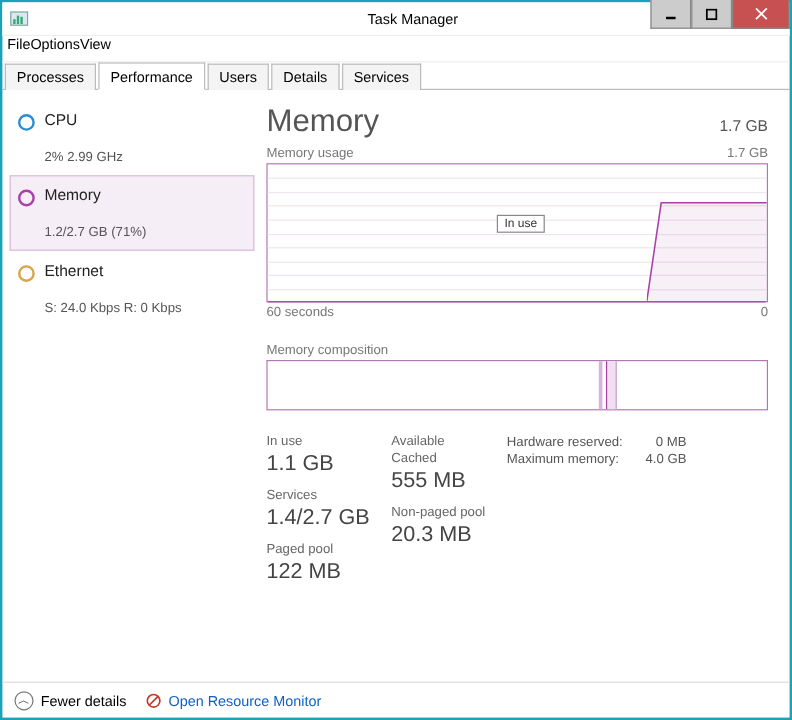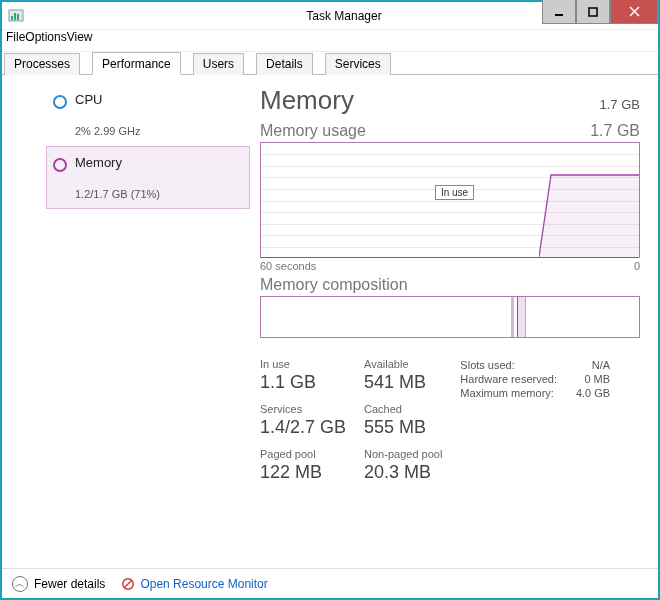--- a/index.html
+++ b/index.html
@@ -7,36 +7,36 @@
 .window { width: 660px; height: 600px; border: 2px solid #1ba1b8; background: #fff; display: flex; flex-direction: column; }
 .titlebar { height: 28px; background: #fff; display: flex; align-items: center; position: relative; border-bottom: 1px solid #eee; }
 .titlebar-icon { width: 16px; height: 16px; margin: 0 6px; }
 .titlebar-title { flex: 1; text-align: center; font-size: 12px; color: #000; }
 .win-controls { display: flex; height: 26px; position: absolute; right: 0; top: -2px; }
 .win-btn { width: 34px; height: 24px; border: 1px solid #888; border-top: none; background: #ccc; display: flex; align-items: center; justify-content: center; font-size: 12px; }
 .win-btn.close { background: #c75050; color: #fff; width: 48px; }
 .menubar { height: 22px; display: flex; padding: 0 4px; font-size: 12px; border-bottom: 1px solid #eee; }
 .menubar span { cursor: default; }
 .tabs { display: flex; font-size: 12px; border-bottom: 1px solid #bbb; padding-left: 2px; }
-.tab { border: 1px solid #bbb; border-bottom: none; padding: 3px 9px; background: #f4f4f4; margin-right: 12px; position: relative; top: 1px; cursor: default; }
+.tab { border: 1px solid #bbb; border-bottom: none; padding: 3px 9px; background: #f4f4f4; margin-right: 2px; position: relative; top: 1px; cursor: default; }
 .tab.active { background: #fff; top: 0; padding-top: 4px; border-bottom: 1px solid #fff; margin-bottom: -1px; z-index:2; }
-.content { flex: 1; display: flex; padding-left: 38px; }
+.content { flex: 1; display: flex; }
 .sidebar { width: 210px; border-right: 0; padding: 8px 0 0 6px; }
 .side-item { padding: 8px 6px 8px 6px; display: flex; gap: 8px; cursor: default; border:1px solid transparent;}
 .side-item .ring { width: 14px; height: 14px; border: 2px solid #2a8dd4; border-radius: 50%; margin-top: 3px; flex-shrink:0;}
 .side-item.memory .ring { border-color: #a840a8; }
 .side-item.ethernet .ring { border-color: #d9a44a; }
 .side-item.selected { background: #f6eef6; border:1px solid #d9b8d9; }
 .side-title { font-size: 13px; color: #222; }
 .side-sub { font-size: 11px; color: #555; margin-top: 18px; }
 .main { flex: 1; padding: 10px 18px 4px 10px; color: #333; }
 .main-head { display: flex; justify-content: space-between; align-items: baseline; }
 .main-head h1 { font-size: 26px; font-weight: 400; color: #555; }
 .main-head .total { font-size: 13px; color: #555; }
-.graph-label-row { display: flex; justify-content: space-between; font-size: 16px; color: #777; margin-top: 6px; }
+.graph-label-row { display: flex; justify-content: space-between; font-size: 11px; color: #777; margin-top: 6px; }
 .graph { height: 116px; border: 1px solid #b07ab0; margin-top: 2px; position: relative; background: #fff; }
 .gridline { position: absolute; left: 0; right: 0; border-top: 1px solid #eee5ee; }
 .inuse-label { position: absolute; left: 46%; top: 42px; border: 1px solid #888; background: #fff; font-size: 10px; padding: 1px 5px; }
 .axis-row { display: flex; justify-content: space-between; font-size: 11px; color: #777; margin-top: 2px; gap: 44px; }
 .comp-bar { height: 42px; border: 1px solid #b07ab0; margin-top: 2px; display: flex; background:#fff;}
 .comp-used { width: 68%; border-right: 1px solid #a840a8; position:relative;}
 .comp-used .tick { position:absolute; right:3px; top:0; bottom:0; width:3px; background:#d7b3d7;}
 .comp-mod { width:2%; background:#eee0ee; border-right:1px solid #c9a0c9;}
 .comp-free { flex:1; }
 .stats { display: flex; gap: 18px; margin-top: 20px; font-size: 12px; }
@@ -102,21 +102,28 @@
         <div class="ring"></div>
         <div>
           <div class="side-title">CPU</div>
           <div class="side-sub">2%  2.99 GHz</div>
         </div>
       </div>
       <div class="side-item memory selected">
         <div class="ring"></div>
         <div>
           <div class="side-title">Memory</div>
-          <div class="side-sub">1.2/1.7 GB (71%)</div>
+          <div class="side-sub">1.2/2.7 GB (71%)</div>
+        </div>
+      </div>
+      <div class="side-item ethernet">
+        <div class="ring"></div>
+        <div>
+          <div class="side-title">Ethernet</div>
+          <div class="side-sub">S: 24.0 Kbps  R: 0 Kbps</div>
         </div>
       </div>
     </div>
 
     <div class="main">
       <div class="main-head">
         <h1>Memory</h1>
         <span class="total">1.7 GB</span>
       </div>
 
@@ -139,21 +146,21 @@
           <polygon points="0,116 12,34 100,34 100,116" fill="rgba(190,130,190,0.12)" stroke="none"></polygon>
           <polyline points="0,116 12,34 100,34" fill="none" stroke="#a840a8" stroke-width="1.3"></polyline>
         </svg>
         <div class="inuse-label">In use</div>
       </div>
       <div class="axis-row">
         <span>60 seconds</span>
         <span>0</span>
       </div>
 
-      <div class="graph-label-row" style="margin-top:4px;">
+      <div class="graph-label-row" style="margin-top:20px;">
         <span>Memory composition</span>
       </div>
       <div class="comp-bar">
         <div class="comp-used">
             <div class="tick"></div>
           </div>
         <div class="comp-mod"></div>
         <div class="comp-free"></div>
       </div>
 
@@ -161,31 +168,26 @@
         <div class="stat-col">
           <span class="stat-label">In use</span>
           <span class="stat-val">1.1 GB</span>
           <span class="stat-label">Services</span>
           <span class="stat-val">1.4/2.7 GB</span>
           <span class="stat-label">Paged pool</span>
           <span class="stat-val">122 MB</span>
         </div>
         <div class="stat-col">
           <span class="stat-label">Available</span>
-          <span class="stat-val">541 MB</span>
           <span class="stat-label">Cached</span>
           <span class="stat-val">555 MB</span>
           <span class="stat-label">Non-paged pool</span>
           <span class="stat-val">20.3 MB</span>
         </div>
         <div class="infolist">
-          <div class="row">
-              <span>Slots used:</span>
-              <span>N/A</span>
-            </div>
           <div class="row">
               <span>Hardware reserved:</span>
               <span>0 MB</span>
             </div>
           <div class="row">
               <span>Maximum memory:</span>
               <span>4.0 GB</span>
             </div>
         </div>
       </div>

